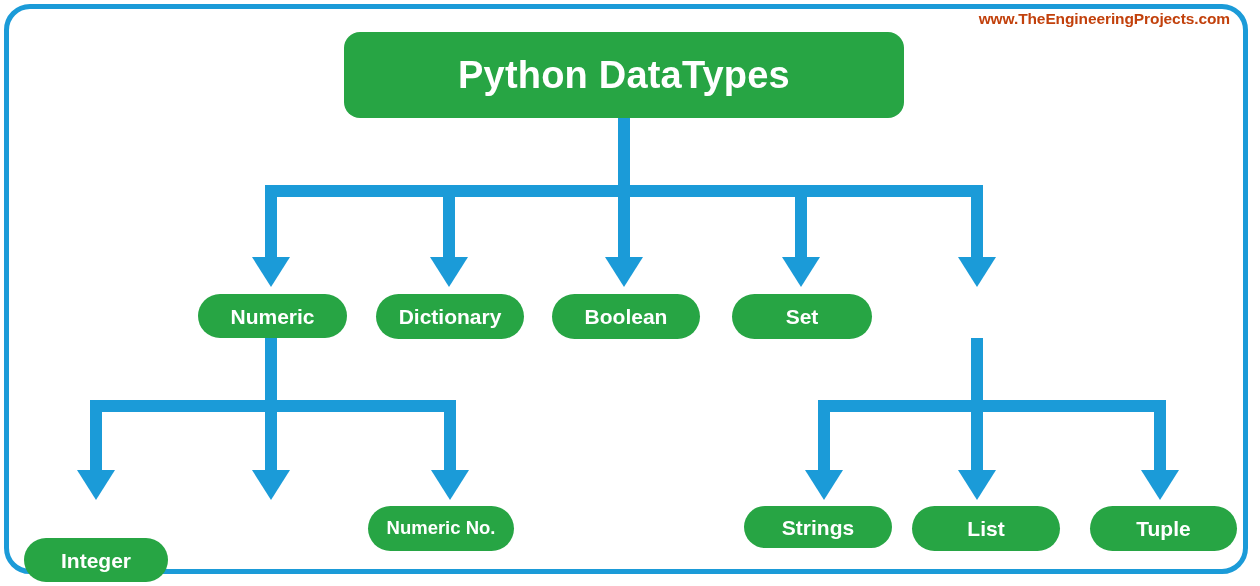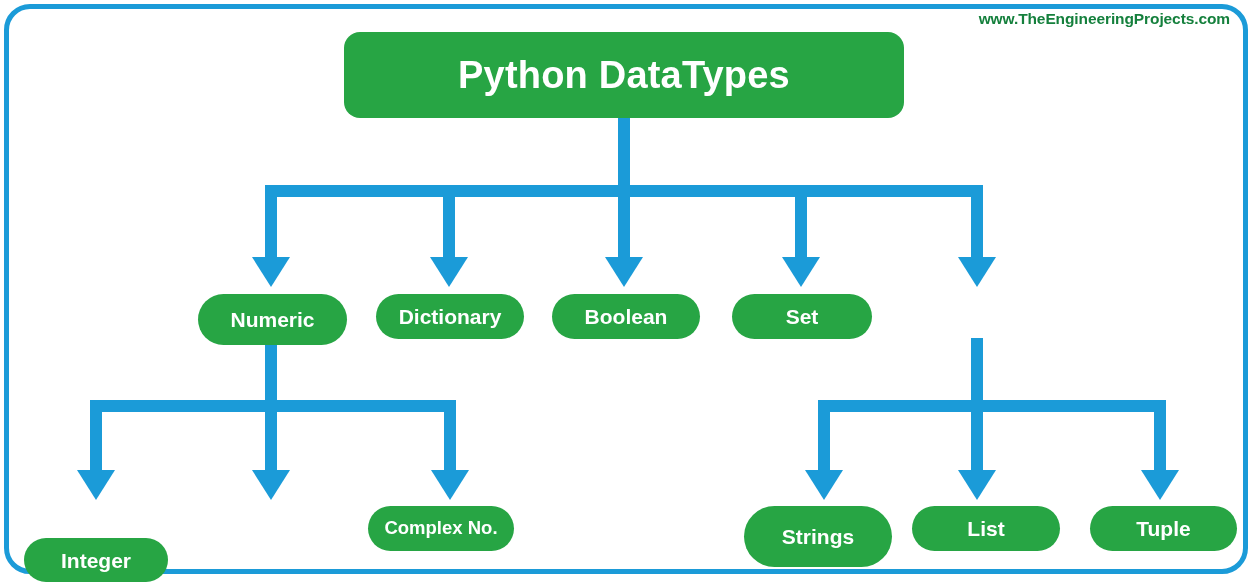--- a/index.html
+++ b/index.html
@@ -25,21 +25,21 @@
     border-radius: 26px;
     box-sizing: border-box;
     pointer-events: none;
   }
   #watermark {
     position: absolute;
     right: 30px;
     top: 10px;
     font-size: 15.5px;
     font-weight: bold;
-    color: #15803d;
+    color: #c2410c;
     letter-spacing: -0.1px;
     white-space: nowrap;
   }
   #wires {
     position: absolute;
     left: 0;
     top: 0;
     width: 1260px;
     height: 586px;
   }
@@ -112,33 +112,33 @@
       <polygon points="805,470 843,470 824,500"></polygon>
       <rect x="971" y="400" width="12" height="70"></rect>
       <polygon points="958,470 996,470 977,500"></polygon>
       <rect x="1154" y="400" width="12" height="70"></rect>
       <polygon points="1141,470 1179,470 1160,500"></polygon>
     </g>
   </svg>
 
   <div class="node title" style="left:344px; top:32px; width:560px; height:86px;">Python DataTypes</div>
 
-  <div class="node lvl2" style="left:198px; top:294px; width:149px; height:51px;">Numeric</div>
+  <div class="node lvl2" style="left:198px; top:294px; width:149px; height:44px;">Numeric</div>
 
   <div class="node lvl2" style="left:376px; top:294px; width:148px; height:45px;">Dictionary</div>
 
   <div class="node lvl2" style="left:732px; top:294px; width:140px; height:45px;">Set</div>
 
   <div class="node lvl2" style="left:552px; top:294px; width:148px; height:45px;">Boolean</div>
 
 
   <div class="node leaf" style="left:24px; top:538px; width:144px; height:44px;">Integer</div>
 
 
-  <div class="node leaf small" style="left:368px; top:506px; width:146px; height:45px;">Complex No.</div>
+  <div class="node leaf small" style="left:368px; top:506px; width:146px; height:45px;">Numeric No.</div>
 
-  <div class="node leaf" style="left:744px; top:506px; width:148px; height:61px;">Strings</div>
+  <div class="node leaf" style="left:744px; top:506px; width:148px; height:42px;">Strings</div>
 
   <div class="node leaf" style="left:912px; top:506px; width:148px; height:45px;">List</div>
 
   <div class="node leaf" style="left:1090px; top:506px; width:147px; height:45px;">Tuple</div>
 
 </div>
 
 </body></html>

